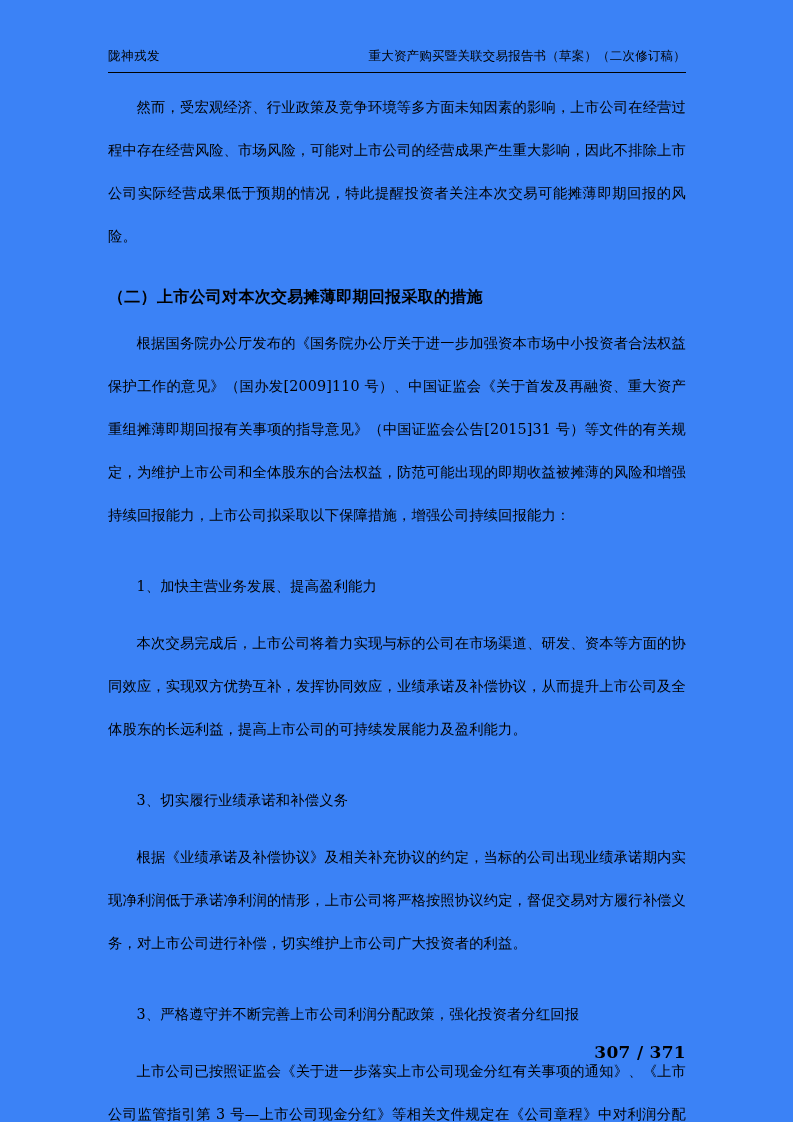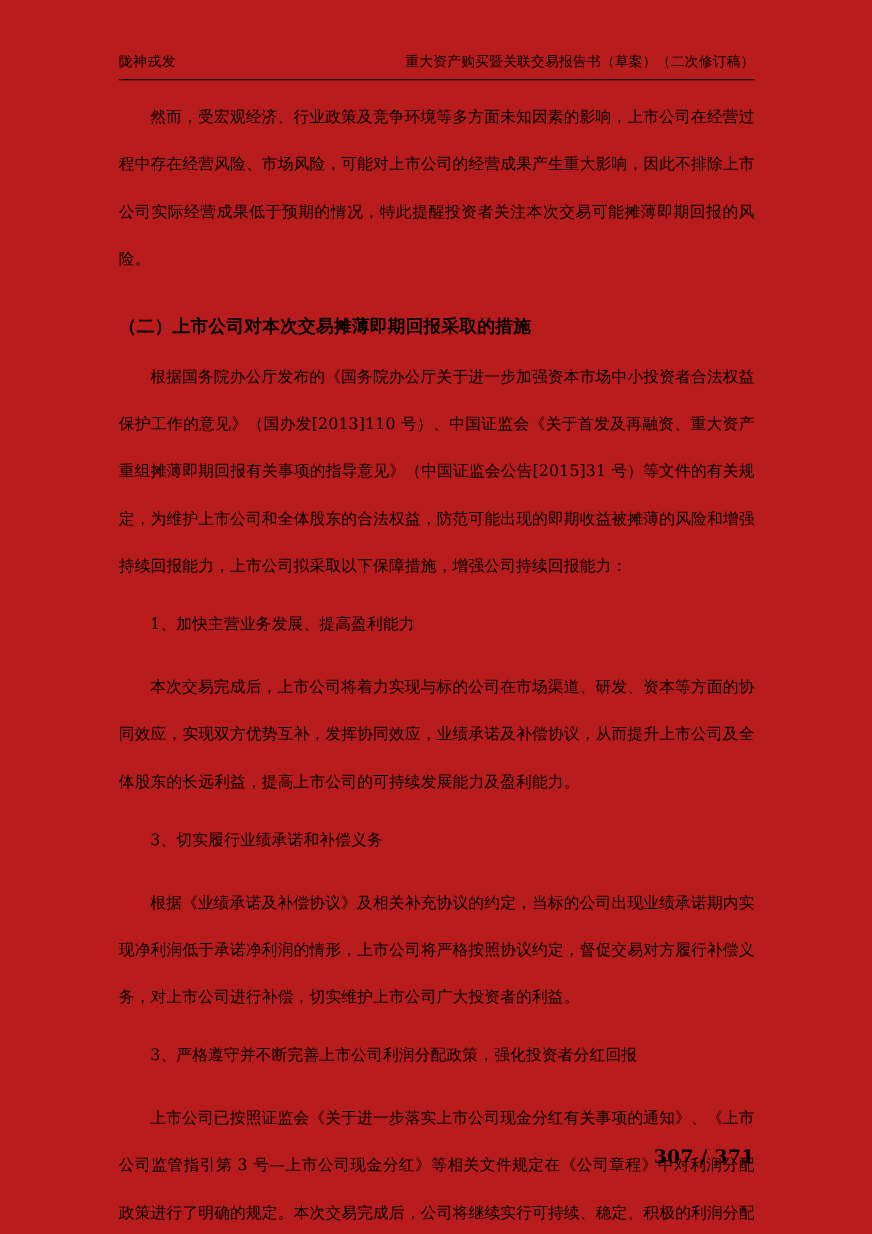--- a/index.html
+++ b/index.html
@@ -7,21 +7,21 @@
     padding: 0;
     background: #c8c8c8;
   }
   body {
     font-family: "DejaVu Serif", serif;
   }
   .page {
     position: relative;
     width: 793px;
     height: 1122px;
-    background: #b91c1c;
+    background: #3b82f6;
     margin: 0 auto;
     overflow: hidden;
     box-sizing: border-box;
   }
   .page-inner {
     position: absolute;
     left: 0;
     top: 0;
     width: 793px;
     height: 1122px;
@@ -73,21 +73,21 @@
     color: #000;
     letter-spacing: 0.15px;
   }
   p.indent2 {
     text-indent: 2em;
   }
   p.gap-small {
     margin-top: 14px;
   }
   p.gap-med {
-    margin-top: 10px;
+    margin-top: 28px;
   }
 
   h2.section-title {
     font-size: 16px;
     font-weight: bold;
     line-height: 30px;
     margin: 24px 0 10px 0;
     letter-spacing: 0.3px;
     color: #000;
     text-indent: 0;
@@ -114,21 +114,21 @@
       <div class="header-right">重大资产购买暨关联交易报告书（草案）（二次修订稿）</div>
     </div>
     <div class="header-rule"></div>
 
     <div class="content">
 
       <p class="para indent2">然而，受宏观经济、行业政策及竞争环境等多方面未知因素的影响，上市公司在经营过程中存在经营风险、市场风险，可能对上市公司的经营成果产生重大影响，因此不排除上市公司实际经营成果低于预期的情况，特此提醒投资者关注本次交易可能摊薄即期回报的风险。</p>
 
       <h2 class="section-title">（二）上市公司对本次交易摊薄即期回报采取的措施</h2>
 
-      <p class="para indent2">根据国务院办公厅发布的《国务院办公厅关于进一步加强资本市场中小投资者合法权益保护工作的意见》（国办发[2013]110 号）、中国证监会《关于首发及再融资、重大资产重组摊薄即期回报有关事项的指导意见》（中国证监会公告[2015]31 号）等文件的有关规定，为维护上市公司和全体股东的合法权益，防范可能出现的即期收益被摊薄的风险和增强持续回报能力，上市公司拟采取以下保障措施，增强公司持续回报能力：</p>
+      <p class="para indent2">根据国务院办公厅发布的《国务院办公厅关于进一步加强资本市场中小投资者合法权益保护工作的意见》（国办发[2009]110 号）、中国证监会《关于首发及再融资、重大资产重组摊薄即期回报有关事项的指导意见》（中国证监会公告[2015]31 号）等文件的有关规定，为维护上市公司和全体股东的合法权益，防范可能出现的即期收益被摊薄的风险和增强持续回报能力，上市公司拟采取以下保障措施，增强公司持续回报能力：</p>
 
       <p class="para indent2 gap-med">1、加快主营业务发展、提高盈利能力</p>
       <p class="para indent2 gap-small">本次交易完成后，上市公司将着力实现与标的公司在市场渠道、研发、资本等方面的协同效应，实现双方优势互补，发挥协同效应，业绩承诺及补偿协议，从而提升上市公司及全体股东的长远利益，提高上市公司的可持续发展能力及盈利能力。</p>
 
       <p class="para indent2 gap-med">3、切实履行业绩承诺和补偿义务</p>
       <p class="para indent2 gap-small">根据《业绩承诺及补偿协议》及相关补充协议的约定，当标的公司出现业绩承诺期内实现净利润低于承诺净利润的情形，上市公司将严格按照协议约定，督促交易对方履行补偿义务，对上市公司进行补偿，切实维护上市公司广大投资者的利益。</p>
 
       <p class="para indent2 gap-med">3、严格遵守并不断完善上市公司利润分配政策，强化投资者分红回报</p>
       <p class="para indent2 gap-small">上市公司已按照证监会《关于进一步落实上市公司现金分红有关事项的通知》、《上市公司监管指引第 3 号—上市公司现金分红》等相关文件规定在《公司章程》中对利润分配政策进行了明确的规定。本次交易完成后，公司将继续实行可持续、稳定、积极的利润分配政策，严格执行现行分红政策，在符合条件的情况下积极推动对广大股东的利润分配以及现金分红，提升股东回报水平，</p>
 

